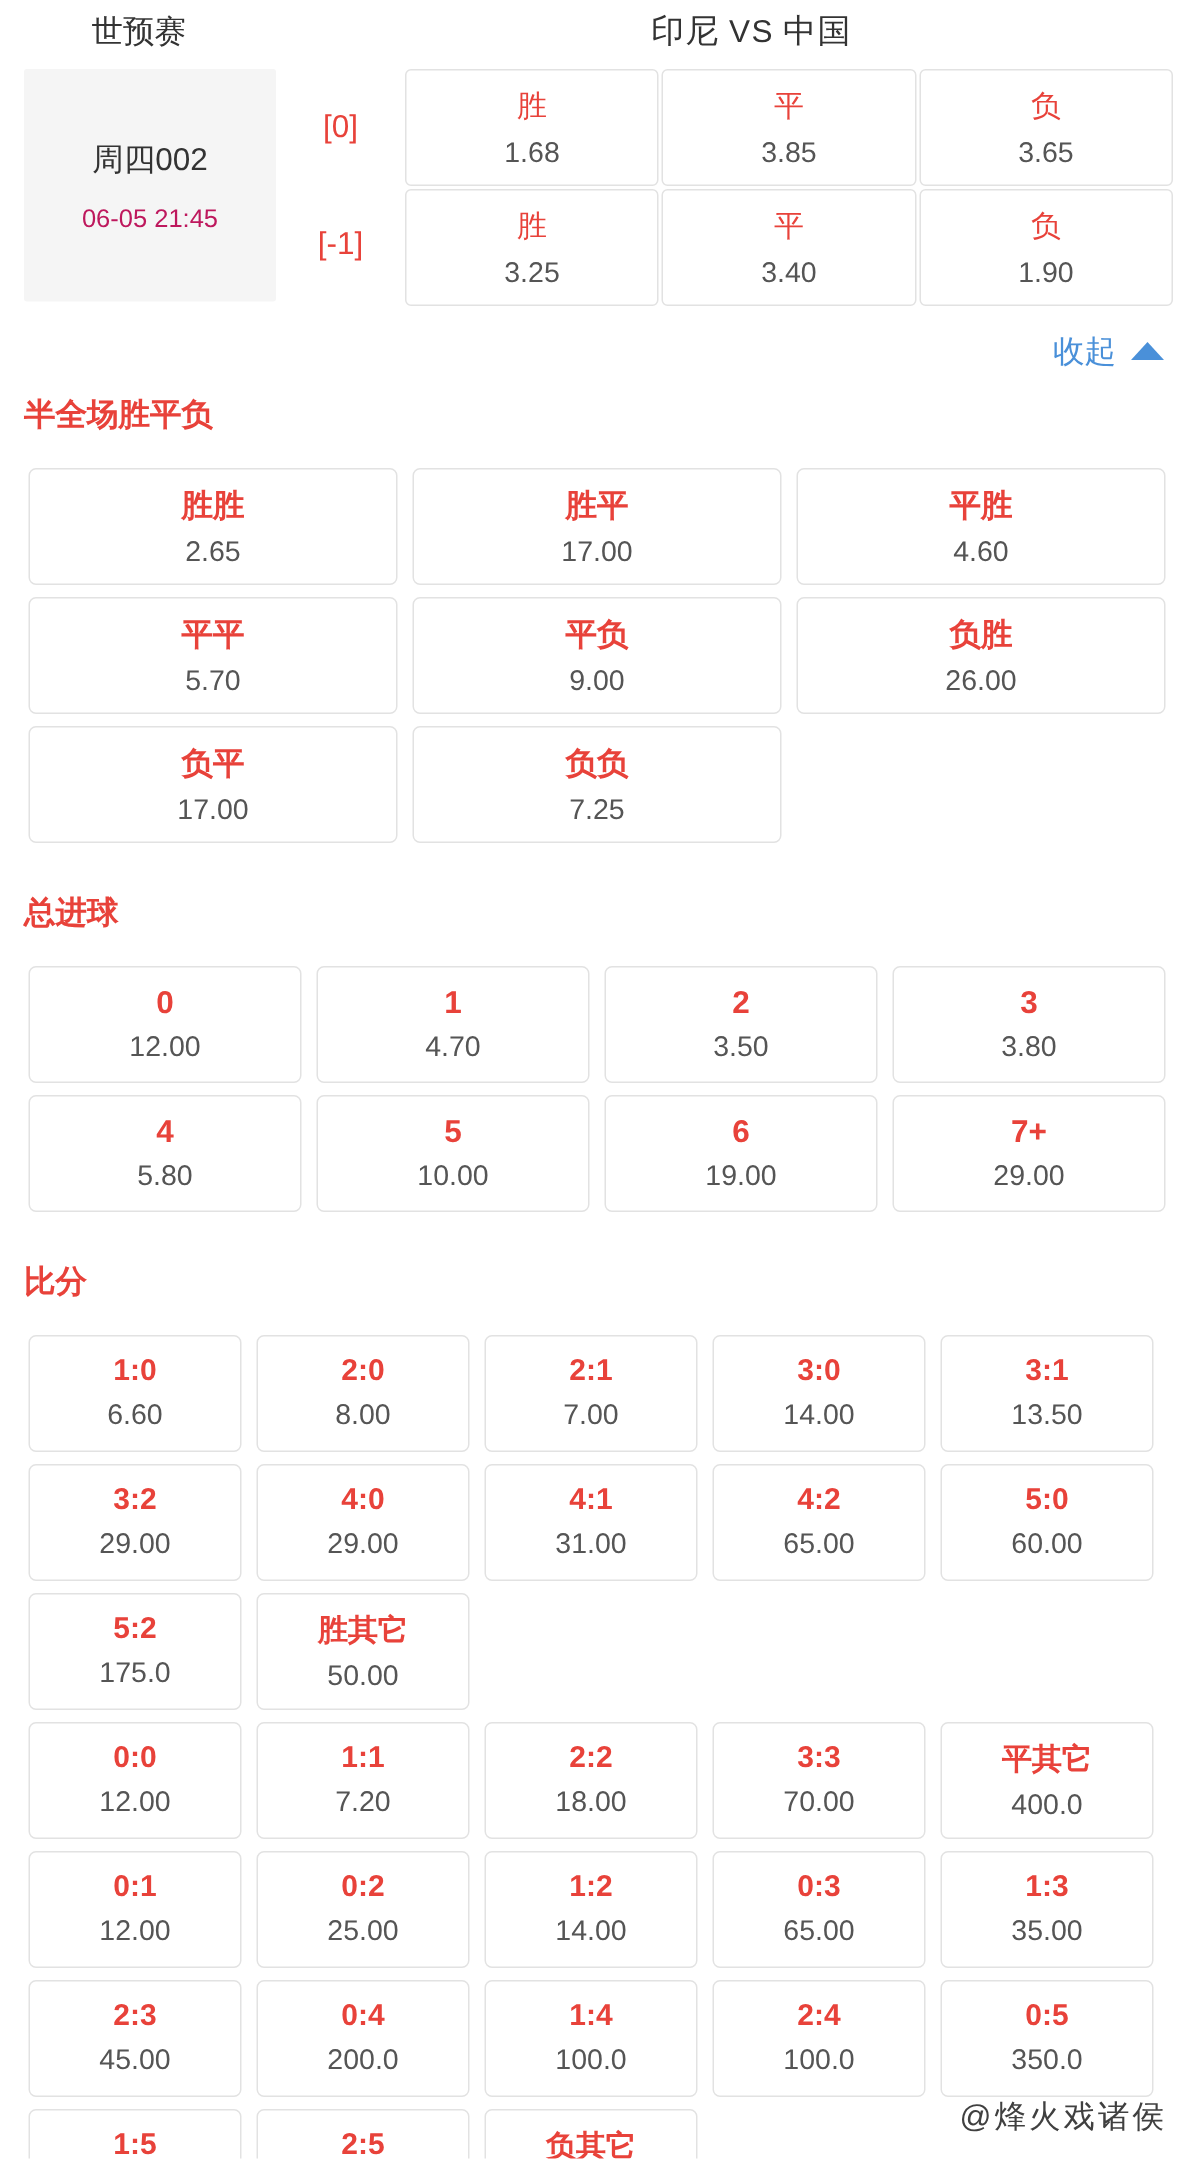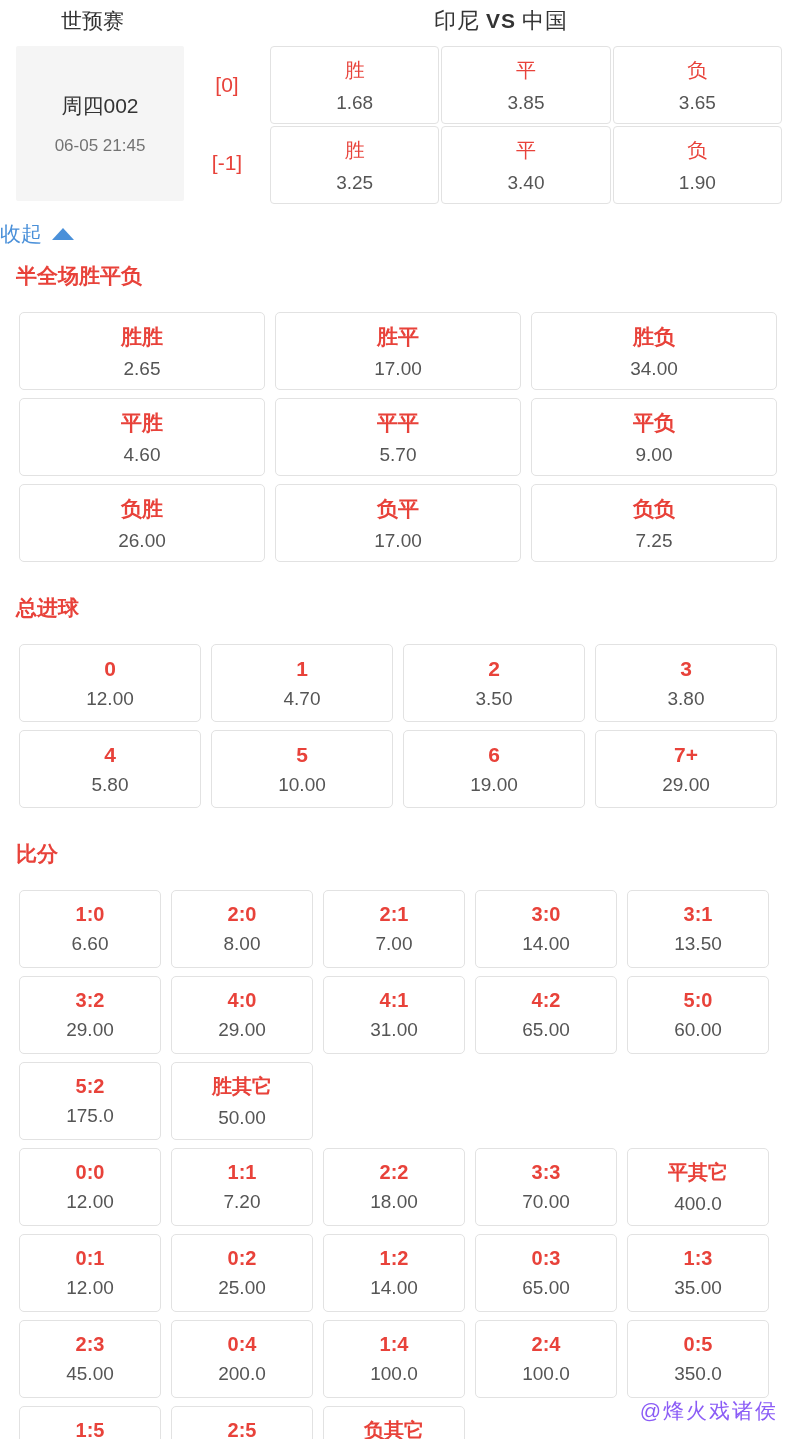--- a/index.html
+++ b/index.html
@@ -19,31 +19,31 @@
     gap: 17px;
   }
   .league {
     width: 185px; text-align: center;
     font-size: 21px; color: #333;
   }
   .matchup {
     flex: 1; text-align: center;
     font-size: 22px; color: #333; letter-spacing: 1px;
   }
-  .matchup .vs { color: #333; margin: 0 6px; font-size: 21px; font-weight: bold; }
+  .matchup .vs { color: #333; margin: 0 6px; font-size: 21px; }
 
   
   .top-block { display: flex; align-items: flex-start; padding: 0 16px 0 16px; }
   .match-info {
     width: 168px; height: 155px; background: #f5f5f5;
     display: flex; flex-direction: column; align-items: center; justify-content: center;
     border-radius: 2px;
   }
   .match-no { font-size: 21px; color: #333; margin-bottom: 16px; }
-  .match-time { font-size: 17px; color: #737373; }
+  .match-time { font-size: 17px; color: #be185d; }
 
   .handicap-col {
     width: 86px;
     display: flex; flex-direction: column;
   }
   .handicap {
     height: 78px; display: flex; align-items: center; justify-content: center;
     font-size: 21px; color: #e8423a;
   }
 
@@ -53,21 +53,21 @@
     flex: 1; height: 78px; margin: 0 2px 2px 0;
     border: 1px solid #e2e2e2; border-radius: 4px;
     background: #fff;
     display: flex; flex-direction: column; align-items: center; justify-content: center;
   }
   .odds-cell .lbl { font-size: 20px; color: #e8423a; margin-bottom: 8px; }
   .odds-cell .val { font-size: 19px; color: #555; }
 
   
   .collapse-row {
-    display: flex; align-items: center;
+    display: flex; justify-content: flex-end; align-items: center;
     padding: 14px 24px 6px 0;
     color: #4a90d9; font-size: 21px;
   }
   .collapse-row .arrow {
     display: inline-block; margin-left: 10px;
     width: 0; height: 0;
     border-left: 11px solid transparent;
     border-right: 11px solid transparent;
     border-bottom: 12px solid #4a90d9;
   }
@@ -101,21 +101,21 @@
   .g5 .cell { width: 142px; height: 78px; }
   .g5 .cell .lbl { font-size: 20px; font-weight: bold; }
   .g5 .cell .val { font-size: 19px; }
 
   
   .break { width: 100%; height: 0; }
 
   
   .watermark {
     position: absolute; right: 22px; bottom: 14px;
-    color: #8b5cf6; font-size: 21px; letter-spacing: 2px;
+    color: #404040; font-size: 21px; letter-spacing: 2px;
     user-select: none;
   }
 </style>
 </head>
 <body>
 
 <div class="page">
 
   <div class="header">
     <div class="league">世预赛</div>
@@ -176,24 +176,20 @@
   <div class="grid g3">
     <div class="cell">
         <div class="lbl">胜胜</div>
         <div class="val">2.65</div>
       </div>
     <div class="cell">
         <div class="lbl">胜平</div>
         <div class="val">17.00</div>
       </div>
     <div class="cell">
-        <div class="lbl">胜负</div>
-        <div class="val">34.00</div>
-      </div>
-    <div class="cell">
         <div class="lbl">平胜</div>
         <div class="val">4.60</div>
       </div>
     <div class="cell">
         <div class="lbl">平平</div>
         <div class="val">5.70</div>
       </div>
     <div class="cell">
         <div class="lbl">平负</div>
         <div class="val">9.00</div>

